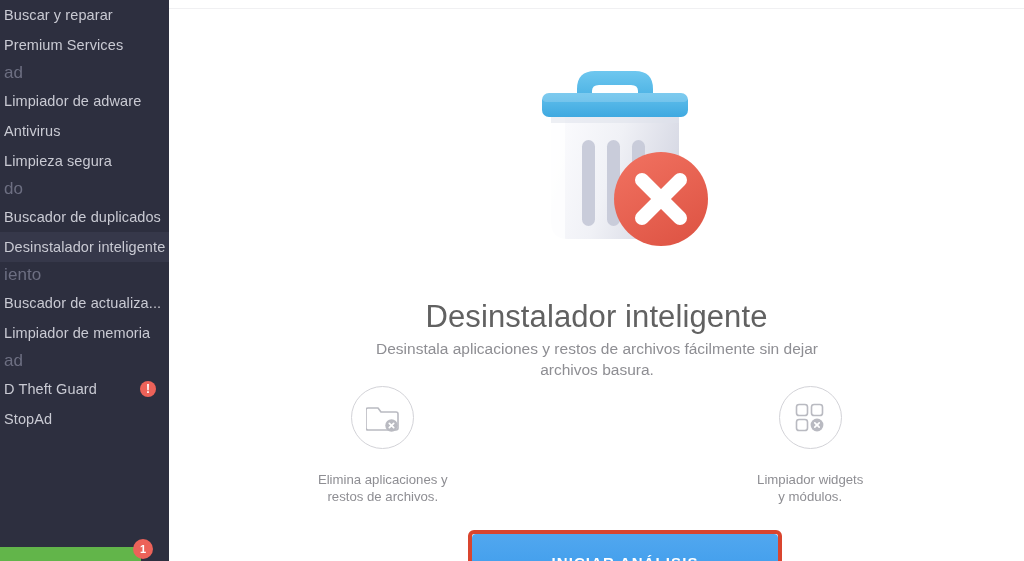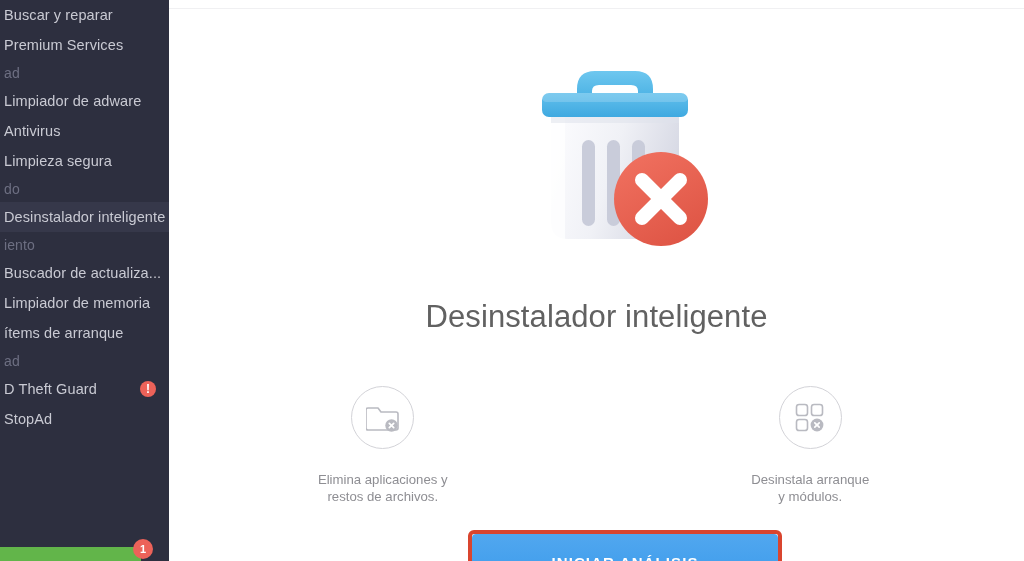--- a/index.html
+++ b/index.html
@@ -48,21 +48,21 @@
     letter-spacing: 0.1px;
     box-sizing: border-box;
   }
   .nav-item .nav-label {
     display: block;
     margin-left: -12px;
     padding-left: 12px;
   }
   .nav-item.section {
     color: #6d6f82;
-    font-size: 14px;
+    font-size: 17px;
     height: 26px;
     line-height: 26px;
   }
   .nav-item.selected {
     background: #36384a;
   }
   .nav-badge {
     position: absolute;
     right: 13px;
     top: 50%;
@@ -243,34 +243,34 @@
         </div>
         <div class="nav-item">
           <span class="nav-label">Antivirus</span>
         </div>
         <div class="nav-item">
           <span class="nav-label">Limpieza segura</span>
         </div>
         <div class="nav-item section">
           <span class="nav-label">do</span>
         </div>
+        <div class="nav-item">
+          <span class="nav-label">Buscador de duplicados</span>
+        </div>
         <div class="nav-item selected">
           <span class="nav-label">Desinstalador inteligente</span>
         </div>
         <div class="nav-item section">
           <span class="nav-label">iento</span>
         </div>
         <div class="nav-item">
           <span class="nav-label">Buscador de actualiza...</span>
         </div>
         <div class="nav-item">
           <span class="nav-label">Limpiador de memoria</span>
-        </div>
-        <div class="nav-item">
-          <span class="nav-label">ítems de arranque</span>
         </div>
         <div class="nav-item section">
           <span class="nav-label">ad</span>
         </div>
         <div class="nav-item">
           <span class="nav-label">D Theft Guard</span>
           <span class="nav-badge excl">!</span>
         </div>
         <div class="nav-item">
           <span class="nav-label">StopAd</span>
@@ -323,20 +323,21 @@
 
         <circle cx="141" cy="154" r="47" fill="url(#redGrad)"></circle>
         <g stroke="#ffffff" stroke-width="14" stroke-linecap="round">
           <line x1="122" y1="135" x2="160" y2="173"></line>
           <line x1="160" y1="135" x2="122" y2="173"></line>
         </g>
       </svg>
     </div>
 
     <h1 id="hero-title">Desinstalador inteligente</h1>
+    <p id="hero-sub">Desinstala aplicaciones y restos de archivos fácilmente sin dejar archivos basura.</p>
 
     <div id="features">
 
       <div class="feature">
         <div class="feature-circle">
           <svg width="34" height="30" viewBox="0 0 34 30" xmlns="http://www.w3.org/2000/svg">
             <path d="M2 5 h10 l3 4 h15 a2 2 0 0 1 2 2 v14 a2 2 0 0 1 -2 2 h-28 a2 2 0 0 1 -2 -2 v-18 a2 2 0 0 1 2 -2 z" fill="none" stroke="#b9bac1" stroke-width="1.6" stroke-linejoin="round"></path>
             <circle cx="25.5" cy="22.5" r="6.2" fill="#b9bac1"></circle>
             <g stroke="#ffffff" stroke-width="1.7" stroke-linecap="round">
               <line x1="23.3" y1="20.3" x2="27.7" y2="24.7"></line>
@@ -355,21 +356,21 @@
             <rect x="1.5" y="1.5" width="11" height="11" rx="2.6" fill="none" stroke="#b9bac1" stroke-width="1.6"></rect>
             <rect x="16.5" y="1.5" width="11" height="11" rx="2.6" fill="none" stroke="#b9bac1" stroke-width="1.6"></rect>
             <rect x="1.5" y="16.5" width="11" height="11" rx="2.6" fill="none" stroke="#b9bac1" stroke-width="1.6"></rect>
             <circle cx="22" cy="22" r="6.4" fill="#b9bac1"></circle>
             <g stroke="#ffffff" stroke-width="1.7" stroke-linecap="round">
               <line x1="19.8" y1="19.8" x2="24.2" y2="24.2"></line>
               <line x1="24.2" y1="19.8" x2="19.8" y2="24.2"></line>
             </g>
           </svg>
         </div>
-        <div class="feature-label">Desinstala arranque
+        <div class="feature-label">Limpiador widgets
 y módulos.</div>
       </div>
 
     </div>
 
     <div id="cta-wrap">
       <button id="cta-button">INICIAR ANÁLISIS</button>
     </div>
 
   </section>

